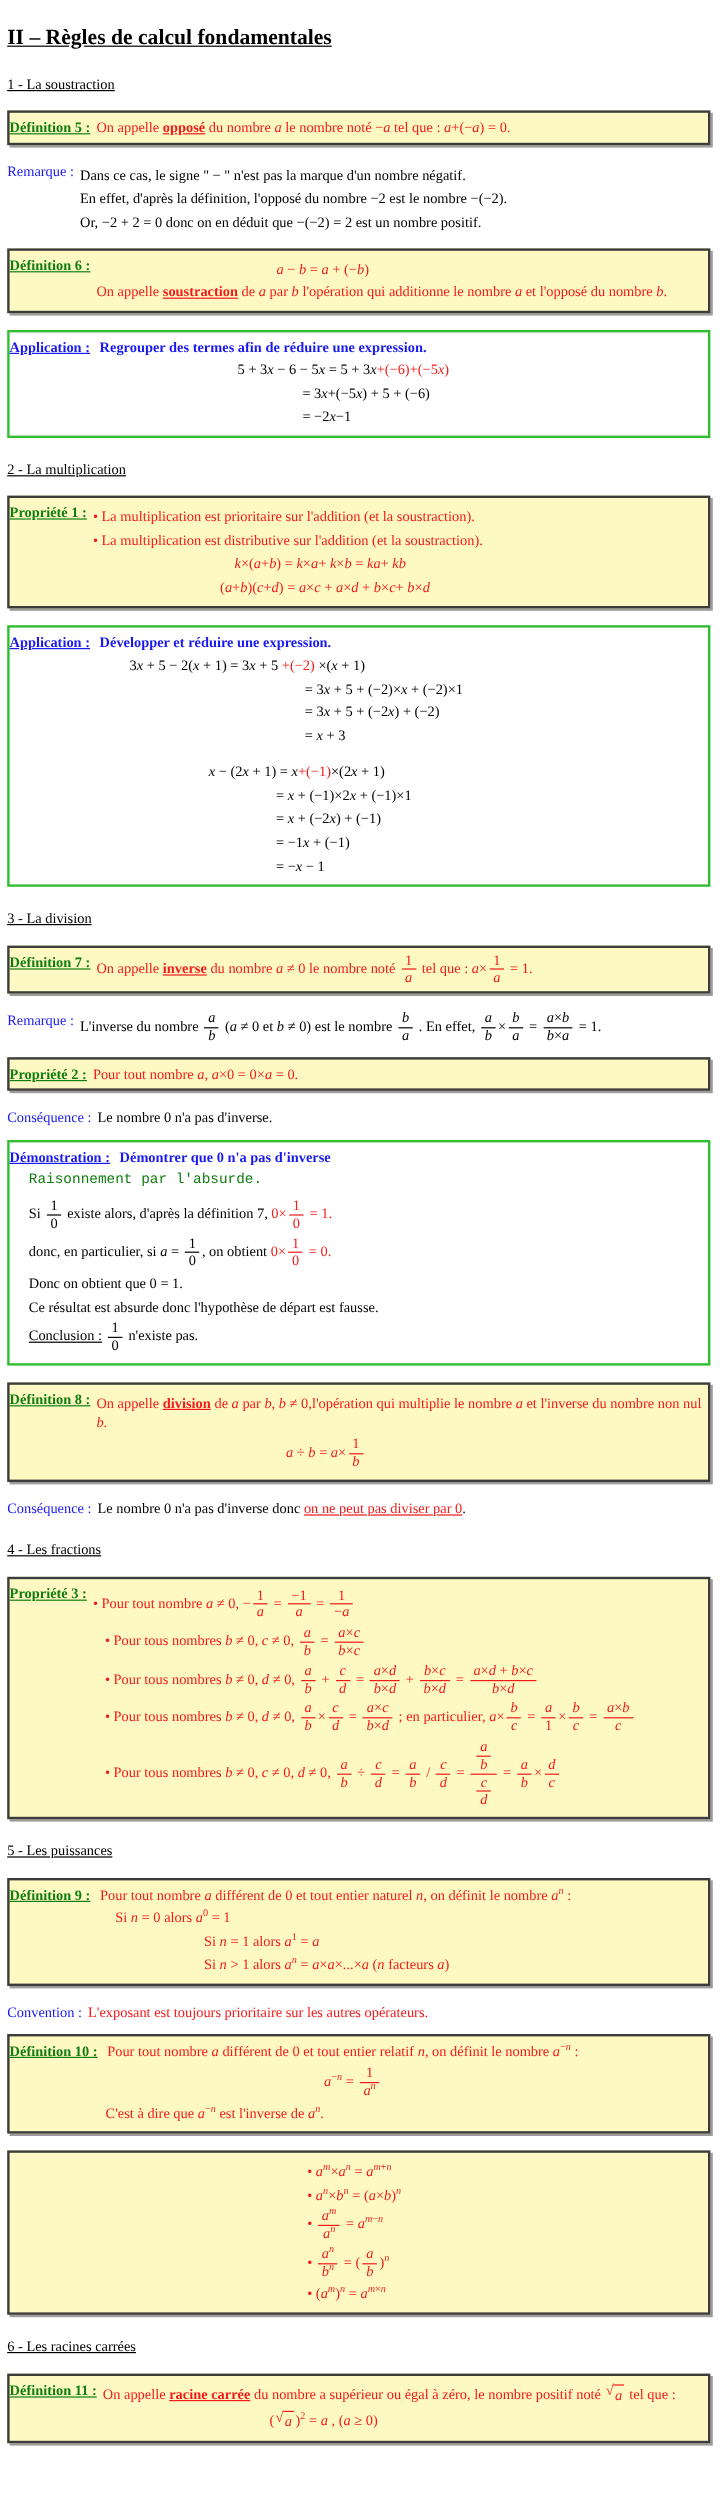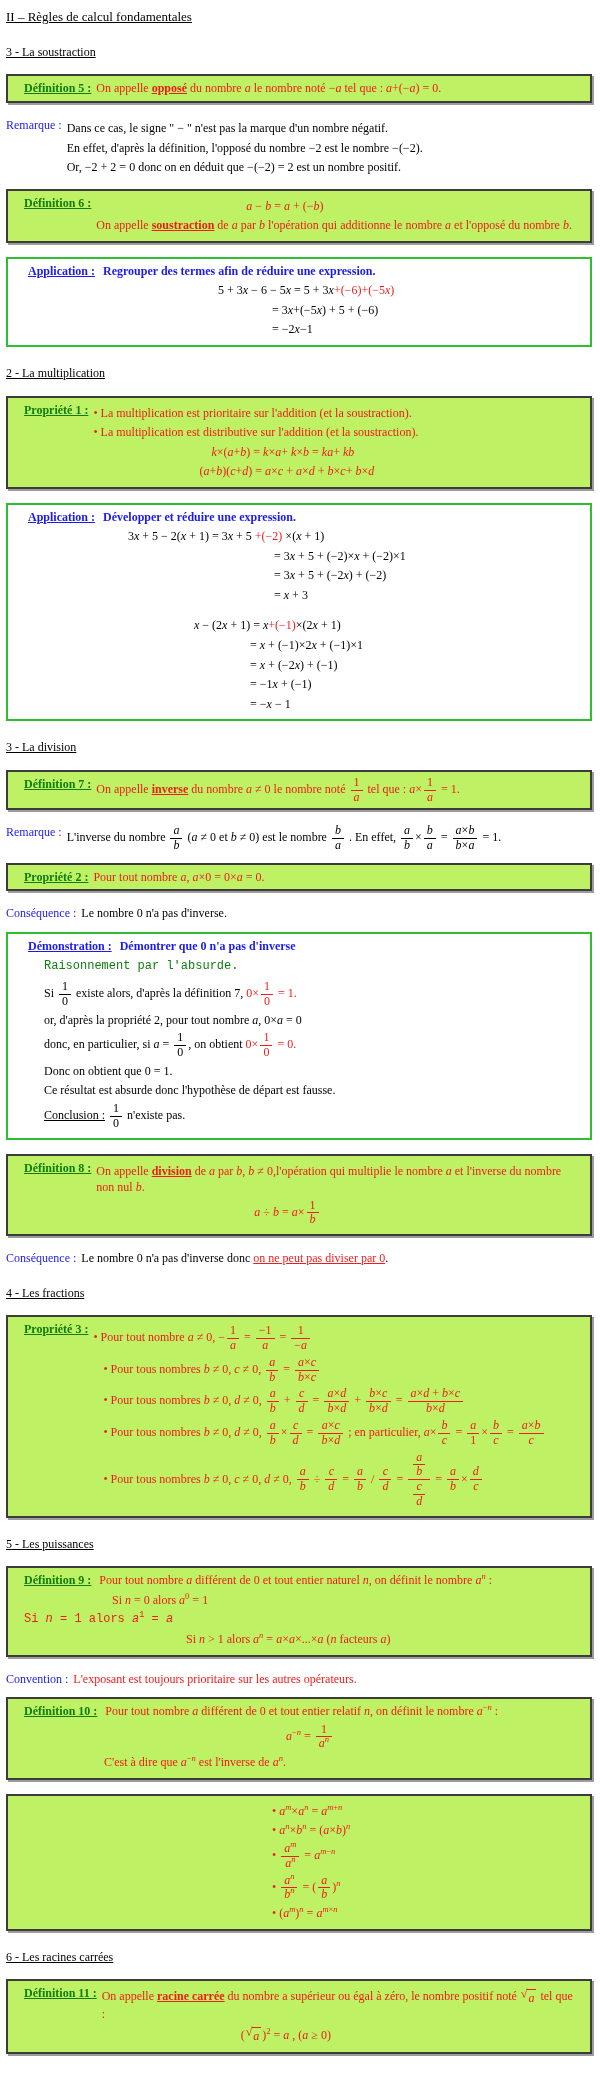--- a/index.html
+++ b/index.html
@@ -2,39 +2,39 @@
 <html><head>
 <meta charset="utf-8">
 <style>
   html,body{margin:0;padding:0;background:#fff;}
   body{
     width:600px;
     font-family:"Liberation Serif","DejaVu Serif",serif;
     font-size:12px; line-height:1.38; color:#000;
     padding:6px 8px 12px 6px; box-sizing:border-box;
   }
-  .h1{font-size:13px;font-weight:normal;text-decoration:underline;margin:2px 0 18px 0;}
+  .h1{font-size:18px;font-weight:bold;text-decoration:underline;margin:13px 0 18px 0;}
   .sh{text-decoration:underline;margin:18px 0 14px 0;}
   
   .c-red{color:#f21a1a;}
   .c-grn{color:#0f7d0f;font-family:Liberation Mono, monospace;}
   .it{font-style:italic;}
   .bd{font-weight:bold;}
   .ul{text-decoration:underline;}
   
   .gbox{
-    background:#bef264;
+    background:#fef9c3;
     border:2px solid #3c3c3c;
     box-shadow:2px 2px 0 #9c9c9c;
-    padding:4px 16px; margin:10px 0 14px 0;
+    padding:4px 0; margin:10px 0 14px 0;
   }
   .abox{
     background:#fff;
     border:2px solid #2fbe2f;
-    padding:4px 20px; margin:10px 0 14px 0;
+    padding:4px 0; margin:10px 0 14px 0;
   }
   .row{display:flex;align-items:flex-start;}
   .lbl{white-space:nowrap;margin-right:5px;}
   .cnt{flex:1;}
   .deflbl{color:#0f7d0f;font-weight:bold;text-decoration:underline;}
   .blulbl{color:#1a1af0;}
   .appl{color:#1a1af0;font-weight:bold;text-decoration:underline;margin-right:5px;}
   .apptitle{color:#1a1af0;font-weight:bold;}
   .freeline{margin:8px 0;}
   .mline{margin:3px 0;}
@@ -45,21 +45,21 @@
   sup{font-size:8.5px;line-height:0;}
   .sqrt{display:inline-flex;align-items:stretch;vertical-align:middle;margin:0 1px;}
   .sqrt>.rad{align-self:flex-start;line-height:1;transform:translateY(-1px);}
   .sqrt>.rdc{border-top:1px solid currentColor;padding:0 2px 0 1px;}
 </style>
 </head>
 <body>
 
 <div class="h1">II – Règles de calcul fondamentales</div>
 
-<div class="sh">3 - La soustraction</div>
+<div class="sh">1 - La soustraction</div>
 
 <div class="gbox">
   <div class="row">
     <span class="lbl deflbl">Définition 5 :</span>
     <span class="cnt c-red">On appelle <span class="bd ul">opposé</span> du nombre <span class="it">a</span> le nombre noté  −<span class="it">a</span>  tel que :  <span class="it">a</span>+(−<span class="it">a</span>) = 0.</span>
   </div>
 </div>
 
 <div class="row freeline">
   <span class="lbl blulbl">Remarque :</span>
@@ -178,21 +178,20 @@
   </div>
   <div>
       <div class="mline c-grn" style="margin-left: 16px;">Raisonnement par l'absurde.</div>
       <div class="mline" style="margin-left: 16px; margin-top: 6px;">Si <span class="frac">
           <span class="num">1</span>
           <span class="den">0</span>
         </span> existe alors, d'après la définition 7,  <span class="c-red">0×</span><span class="c-red frac">
           <span class="num">1</span>
           <span class="den">0</span>
         </span><span class="c-red"> = 1.</span></div>
-      <div class="mline" style="margin-left: 16px;">or, d'après la propriété 2, pour tout nombre <span class="it">a</span>,  0×<span class="it">a</span> = 0</div>
       <div class="mline" style="margin-left: 16px;">donc, en particulier, si <span class="it">a</span> = <span class="frac">
           <span class="num">1</span>
           <span class="den">0</span>
         </span>,  on obtient  <span class="c-red">0×</span><span class="c-red frac">
           <span class="num">1</span>
           <span class="den">0</span>
         </span><span class="c-red"> = 0.</span></div>
       <div class="mline" style="margin-left: 16px;">Donc on obtient que 0 = 1.</div>
       <div class="mline" style="margin-left: 16px;">Ce résultat est absurde donc l'hypothèse de départ est fausse.</div>
       <div class="mline" style="margin-left: 16px;"><span class="ul">Conclusion :</span> <span class="frac">
@@ -315,21 +314,21 @@
 
 <div class="sh">5 - Les puissances</div>
 
 <div class="gbox">
   <div>
     <span class="lbl deflbl">Définition 9 :</span>
     <span class="c-red">Pour tout nombre <span class="it">a</span> différent de 0 et tout entier naturel <span class="it">n</span>, on définit le nombre  <span><span><span class="it">a</span></span><sup><span class="it">n</span></sup></span> :</span>
   </div>
   <div class="c-red">
       <div class="mline" style="margin-left: 88px;">Si  <span class="it">n</span> = 0  alors  <span><span><span class="it">a</span></span><sup>0</sup></span> = 1</div>
-      <div class="mline" style=" font-family: Liberation Mono, monospace;">Si  <span class="it">n</span> = 1  alors  <span><span><span class="it">a</span></span><sup>1</sup></span> = <span class="it">a</span></div>
+      <div class="mline" style="margin-left: 162px;">Si  <span class="it">n</span> = 1  alors  <span><span><span class="it">a</span></span><sup>1</sup></span> = <span class="it">a</span></div>
       <div class="mline" style="margin-left: 162px;">Si  <span class="it">n</span> &gt; 1  alors  <span><span><span class="it">a</span></span><sup><span class="it">n</span></sup></span> = <span class="it">a</span>×<span class="it">a</span>×...×<span class="it">a</span> (<span class="it">n</span> facteurs <span class="it">a</span>)</div>
     </div>
 </div>
 
 <div class="row freeline">
   <span class="lbl blulbl">Convention :</span>
   <span class="cnt c-red">L'exposant est toujours prioritaire sur les autres opérateurs.</span>
 </div>
 
 <div class="gbox">

